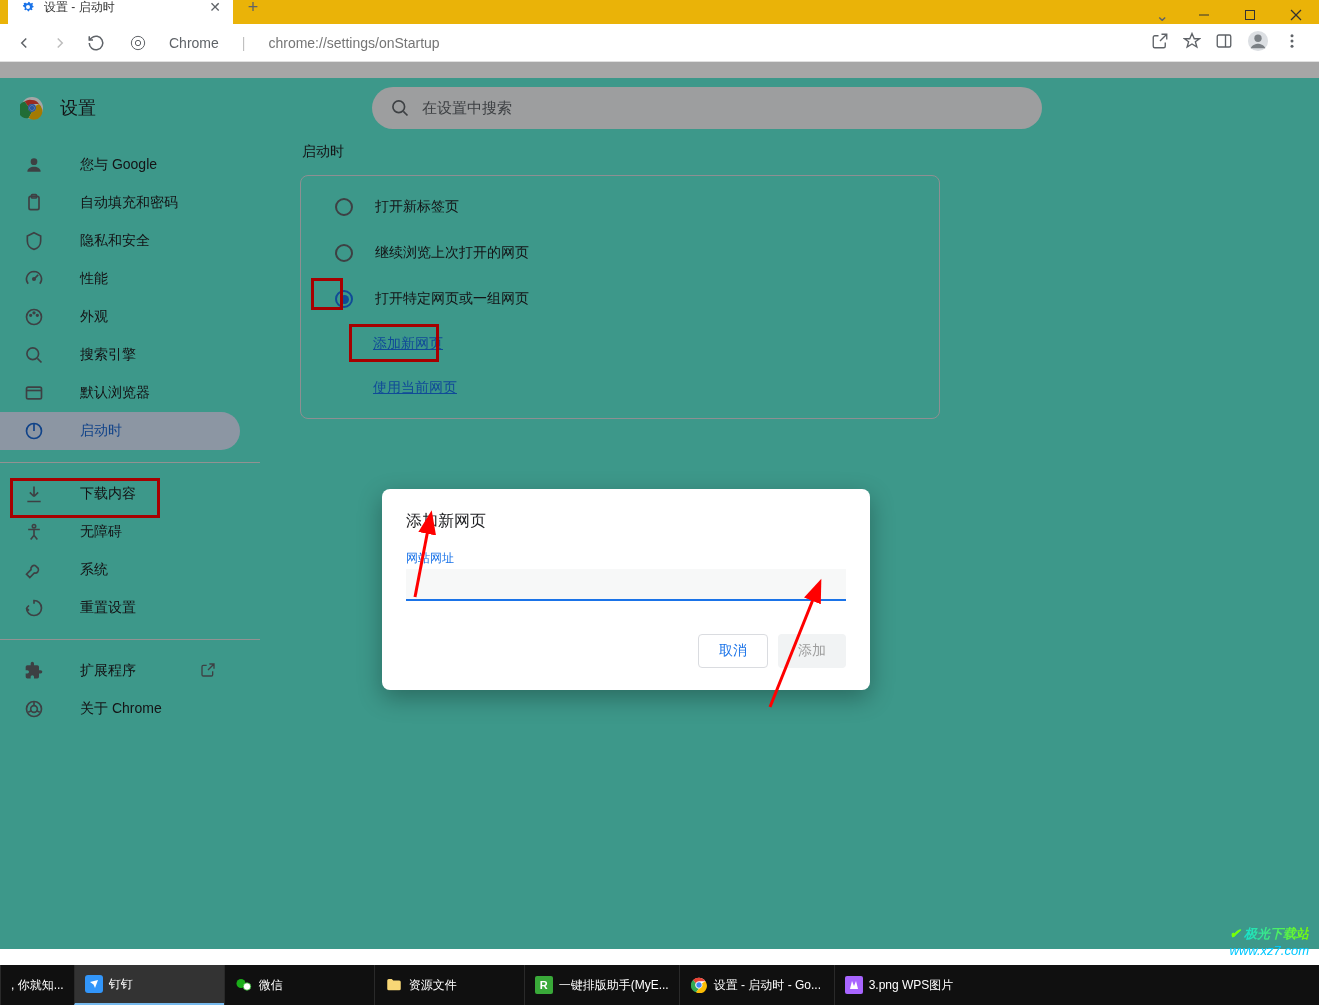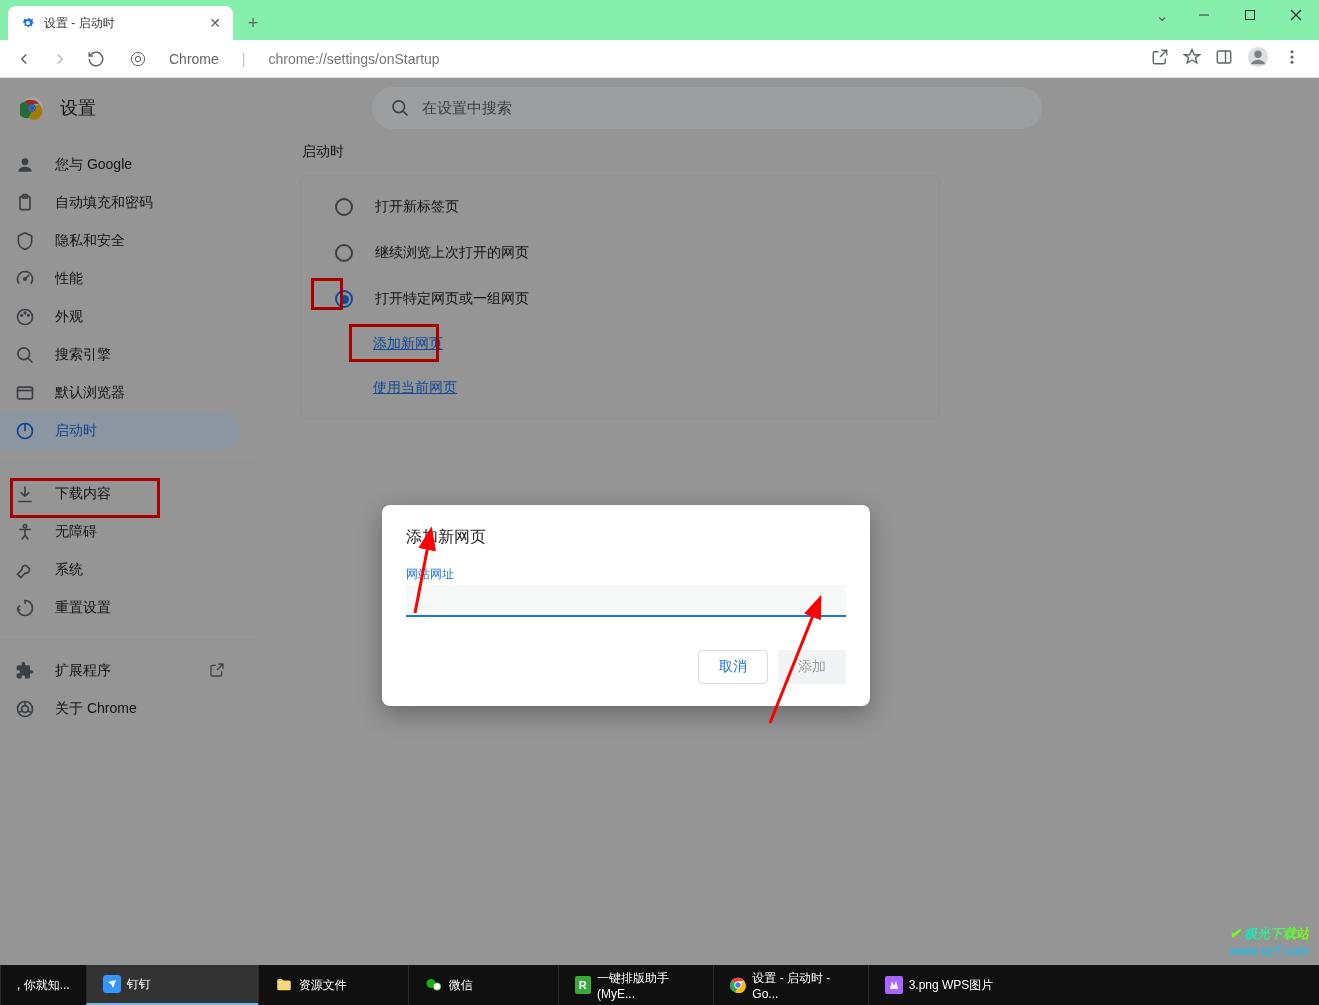--- a/index.html
+++ b/index.html
@@ -1,19 +1,19 @@
 <!DOCTYPE html>
 <html><head>
 <meta charset="utf-8">
 <style>
 * { margin: 0; padding: 0; box-sizing: border-box; font-family: "Microsoft YaHei", Arial, sans-serif; }
 body { width: 1319px; height: 1005px; background: #fff; overflow: hidden; position: relative; }
 
 
-.titlebar { height: 40px; background: #86efac; display: flex; align-items: flex-end; position: relative; }
+.titlebar { height: 24px; background: #eab308; display: flex; align-items: flex-end; position: relative; }
 .tab { background: #fff; height: 34px; margin-left: 8px; padding: 0 12px; display: flex; align-items: center; border-radius: 8px 8px 0 0; width: 225px; gap: 8px; font-size: 12px; color: #333; }
 .tab .gear { width: 16px; height: 16px; display: flex; align-items: center; justify-content: center; color: #1a73e8; }
 .tab-close { margin-left: auto; color: #5f6368; font-size: 14px; cursor: pointer; }
 .newtab { width: 28px; height: 28px; display: flex; align-items: center; justify-content: center; color: #5f6368; font-size: 18px; margin-left: 6px; margin-bottom: 3px; cursor: pointer; }
 .win-controls { position: absolute; right: 0; top: 0; display: flex; height: 30px; }
 .win-btn { width: 46px; display: flex; align-items: center; justify-content: center; color: #333; font-size: 13px; }
 .win-btn svg { width: 12px; height: 12px; }
 .chev { position: absolute; right: 150px; top: 6px; color: #5f6368; }
 
 
@@ -25,29 +25,29 @@
 .url-sep { color: #c0c0c0; }
 .url-path { color: #757575; }
 .addr-right { display: flex; gap: 14px; align-items: center; padding-right: 8px; }
 .addr-icon { color: #5f6368; }
 
 
 .content-wrap { position: relative; height: calc(1005px - 40px - 38px - 40px); }
 .dim-overlay { position: absolute; inset: 0; background: rgba(0,0,0,0.35); z-index: 5; pointer-events: none; }
 
 
-.settings-page { position: absolute; inset: 0; background: #e5e5e5; display: flex; flex-direction: column; }
+.settings-page { position: absolute; inset: 0; background: #5eead4; display: flex; flex-direction: column; margin-top: 16px; }
 .settings-header { height: 60px; display: flex; align-items: center; padding: 0 20px; gap: 16px; }
 .chrome-logo { width: 24px; height: 24px; }
 .settings-title { font-size: 18px; color: #202124; }
 .search-wrap { margin-left: 260px; background: #f1f3f4; border-radius: 22px; height: 42px; width: 670px; display: flex; align-items: center; padding: 0 18px; gap: 12px; color: #5f6368; font-size: 15px; text-align: right; }
 
 .settings-body { flex: 1; display: flex; }
 .sidebar { width: 260px; padding: 8px 0; }
-.side-item { height: 38px; display: flex; align-items: center; padding: 0 15px; gap: 20px; font-size: 14px; color: #202124; border-radius: 0 20px 20px 0; margin-right: 20px; }
+.side-item { height: 38px; display: flex; align-items: center; padding: 0 24px; gap: 36px; font-size: 14px; color: #202124; border-radius: 0 20px 20px 0; margin-right: 20px; }
 .side-item.active { background: #d8e6fb; color: #1967d2; }
 .side-item .icon { width: 20px; color: #5f6368; display: flex; }
 .side-item.active .icon { color: #1967d2; }
 .side-sep { height: 1px; background: #e0e0e0; margin: 12px 0; }
 .side-item .ext-icon { margin-left: auto; color: #5f6368; }
 
 .red-box1 { position: absolute; left: 10px; top: 400px; width: 150px; height: 40px; border: 3px solid #ff0000; z-index: 3; }
 
 .main { flex: 1; padding: 5px 40px; }
 .section-title { font-size: 14px; color: #202124; margin-bottom: 14px; margin-left: 2px; }
@@ -69,21 +69,21 @@
 .dialog-btns { display: flex; justify-content: flex-end; gap: 10px; margin-top: 33px; }
 .btn { height: 34px; padding: 0 20px; border-radius: 4px; font-size: 14px; display: flex; align-items: center; cursor: pointer; }
 .btn-cancel { border: 1px solid #dadce0; color: #1a73e8; background: #fff; }
 .btn-add { background: #f1f3f4; color: #9e9e9e; }
 
 
 .arrow { position: absolute; z-index: 20; pointer-events: none; }
 
 
 .taskbar { position: absolute; bottom: 0; left: 0; right: 0; height: 40px; background: #101010; display: flex; align-items: center; font-size: 12px; color: #fff; }
-.task-item { height: 40px; padding: 0 16px; display: flex; align-items: center; gap: 6px; border-left: 1px solid #2a2a2a; }
+.task-item { height: 40px; padding: 0 10px; display: flex; align-items: center; gap: 6px; border-left: 1px solid #2a2a2a; }
 .task-item.active { background: #333; border-bottom: 2px solid #76b9ed; }
 .task-item .ticon { width: 18px; height: 18px; display: flex; align-items: center; justify-content: center; }
 
 
 .watermark { position: absolute; right: 10px; bottom: 45px; z-index: 30; font-size: 13px; font-style: italic; text-align: right; line-height: 1.3; }
 .watermark .l1 { background: linear-gradient(90deg,#00d9ff,#7bff00); -webkit-background-clip: text; color: transparent; font-weight: bold; }
 .watermark .l2 { color: #00c8ff; }
 </style>
 </head>
 <body>
@@ -383,44 +383,44 @@
         </marker>
       </defs>
       <line x1="10" y1="130" x2="58" y2="10" stroke="#ff0000" stroke-width="3" marker-end="url(#ah2)"></line>
     </svg>
 </div>
 
 <div class="taskbar">
   <div class="task-item">
       <span>, 你就知...</span>
     </div>
-  <div class="task-item active" style="width:172px">
+  <div class="task-item active" style="width:150px">
       <span class="ticon" style="background:#3296fa;border-radius:3px">
         <svg width="12" height="12" viewBox="0 0 24 24" fill="#fff">
           <path d="M4 8l16-4-6 16-3-7z"></path>
         </svg>
       </span>
       <span>钉钉</span>
-    </div>
-  <div class="task-item" style="width:150px">
-      <span class="ticon">
-        <svg width="18" height="18" viewBox="0 0 24 24" fill="#f8d776">
-          <path d="M3 6a2 2 0 012-2h4l2 2h8a2 2 0 012 2v9a2 2 0 01-2 2H5a2 2 0 01-2-2z"></path>
-        </svg>
-      </span>
-      <span>资源文件</span>
     </div>
   <div class="task-item" style="width:150px">
       <span class="ticon">
         <svg width="18" height="18" viewBox="0 0 24 24" fill="#1aad19">
           <circle cx="8" cy="10" r="6"></circle>
           <circle cx="16" cy="14" r="5" fill="#fff" stroke="#1aad19"></circle>
         </svg>
       </span>
       <span>微信</span>
+    </div>
+  <div class="task-item" style="width:150px">
+      <span class="ticon">
+        <svg width="18" height="18" viewBox="0 0 24 24" fill="#f8d776">
+          <path d="M3 6a2 2 0 012-2h4l2 2h8a2 2 0 012 2v9a2 2 0 01-2 2H5a2 2 0 01-2-2z"></path>
+        </svg>
+      </span>
+      <span>资源文件</span>
     </div>
   <div class="task-item" style="width:155px">
       <span class="ticon" style="background:#39a939;border-radius:2px;color:#fff;font-size:11px;font-weight:bold">R</span>
       <span>一键排版助手(MyE...</span>
     </div>
   <div class="task-item" style="width:155px">
       <span class="ticon">
         <svg width="16" height="16" viewBox="0 0 48 48">
           <circle cx="24" cy="24" r="22" fill="#fff"></circle>
           <circle cx="24" cy="24" r="8" fill="#4285F4"></circle>

